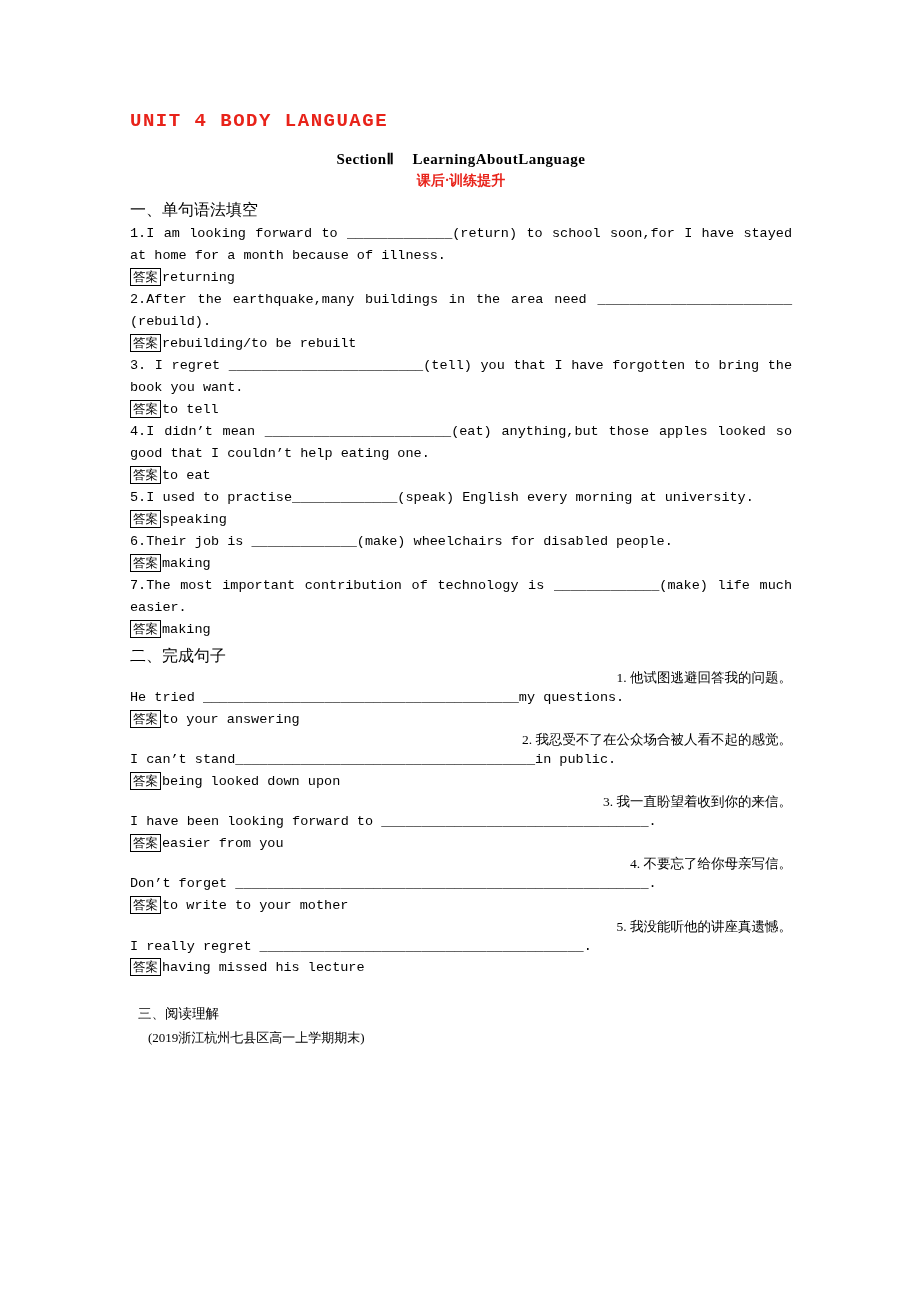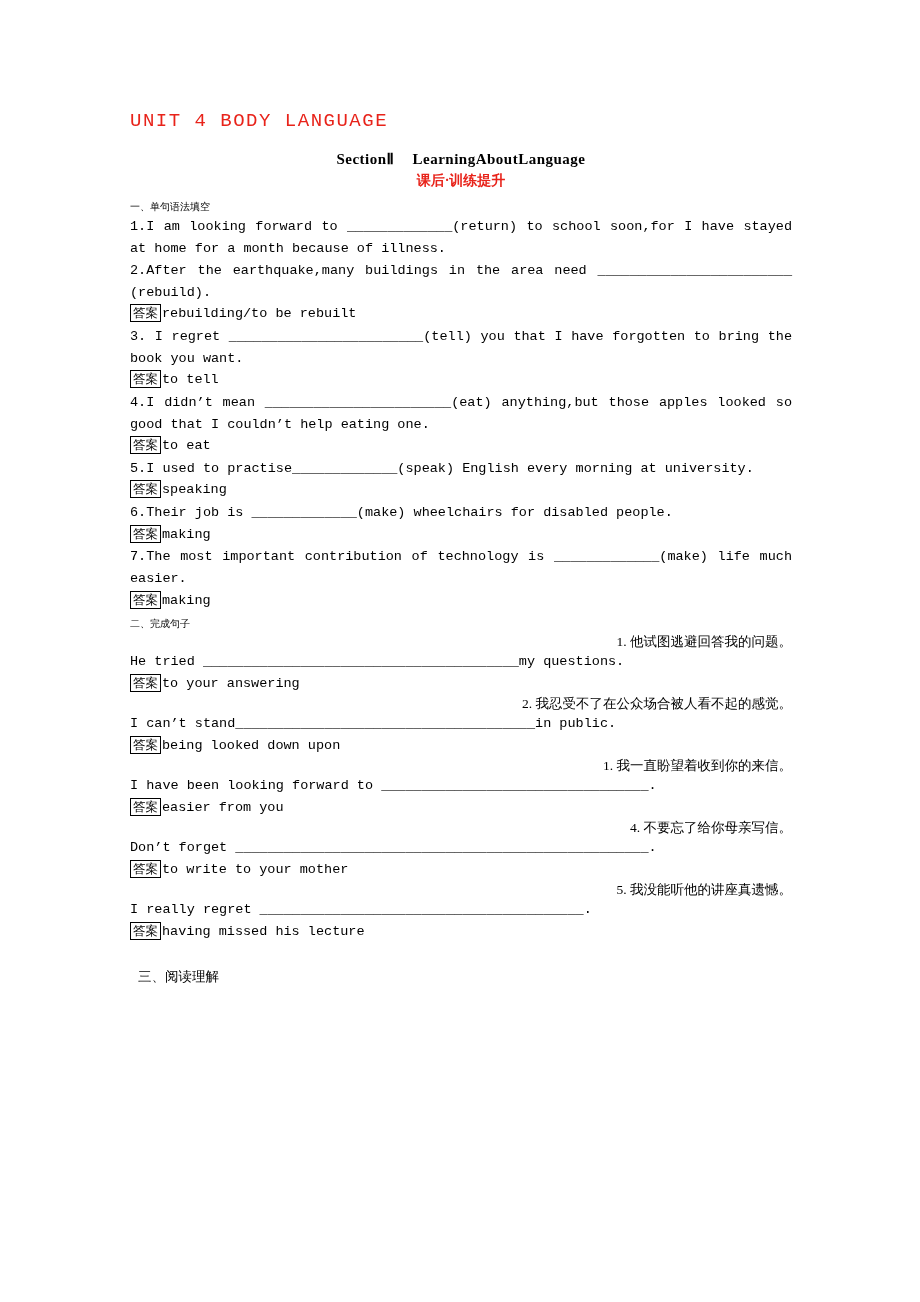--- a/index.html
+++ b/index.html
@@ -24,21 +24,21 @@
   .content {
     position: absolute;
     left: 130px;
     top: 110px;
     width: 662px;
   }
   .doc-title {
     color: #e8231a;
     font-family: "Liberation Mono", monospace;
     font-size: 19px;
-    font-weight: normal;
+    font-weight: bold;
     letter-spacing: 1.5px;
     text-align: left;
     margin: 0 0 18px 0;
   }
   .section-line {
     text-align: center;
     font-family: "Liberation Serif", serif;
     font-size: 15px;
     font-weight: bold;
     margin: 0 0 4px 0;
@@ -49,21 +49,21 @@
   }
   .sub-title {
     text-align: center;
     color: #e8231a;
     font-family: "Liberation Serif", serif;
     font-size: 14px;
     font-weight: bold;
     margin: 0 0 10px 0;
   }
   .part-head {
-    font-size: 10px;
+    font-size: 16px;
     margin: 6px 0 2px 0;
     font-family: "Liberation Mono", monospace;
   }
   .q {
     font-size: 13.5px;
     line-height: 1.62;
     margin: 0;
     text-align: justify;
     font-family: "Liberation Mono", monospace;
   }
@@ -117,20 +117,23 @@
 
     <div class="section-line">
       <span class="sec-label">SectionⅡ</span><span>LearningAboutLanguage</span>
     </div>
 
     <div class="sub-title">课后·训练提升</div>
 
     <div class="part-head">一、单句语法填空</div>
 
     <div class="q">1.I am looking forward to _____________(return) to school soon,for I have stayed at home for a month because of illness.</div>
+    <div class="ans-row">
+      <span class="ans-box">答案</span><span class="ans-text">returning</span>
+    </div>
 
     <div class="q">2.After the earthquake,many buildings in the area need ________________________ (rebuild).</div>
     <div class="ans-row">
       <span class="ans-box">答案</span><span class="ans-text">rebuilding/to be rebuilt</span>
     </div>
 
     <div class="q">3. I regret ________________________(tell) you that I have forgotten to bring the book you want.</div>
     <div class="ans-row">
       <span class="ans-box">答案</span><span class="ans-text">to tell</span>
     </div>
@@ -162,36 +165,37 @@
     <div class="ans-row">
       <span class="ans-box">答案</span><span class="ans-text">to your answering</span>
     </div>
 
     <div class="cn blk">2. 我忍受不了在公众场合被人看不起的感觉。</div>
     <div class="q">I can’t stand_____________________________________in public.</div>
     <div class="ans-row">
       <span class="ans-box">答案</span><span class="ans-text">being looked down upon</span>
     </div>
 
-    <div class="cn blk">1. 我一直盼望着收到你的来信。</div>
+    <div class="cn blk">3. 我一直盼望着收到你的来信。</div>
     <div class="q">I have been looking forward to _________________________________.</div>
     <div class="ans-row">
       <span class="ans-box">答案</span><span class="ans-text">easier from you</span>
     </div>
 
     <div class="cn blk">4. 不要忘了给你母亲写信。</div>
     <div class="q">Don’t forget ___________________________________________________.</div>
     <div class="ans-row">
       <span class="ans-box">答案</span><span class="ans-text">to write to your mother</span>
     </div>
 
     <div class="cn blk">5. 我没能听他的讲座真遗憾。</div>
     <div class="q">I really regret ________________________________________.</div>
     <div class="ans-row">
       <span class="ans-box">答案</span><span class="ans-text">having missed his lecture</span>
     </div>
 
     <div class="tail-section">
       <div class="part-head">三、阅读理解</div>
+      <div class="src-line">(2019浙江杭州七县区高一上学期期末)</div>
     </div>
 
   </div>
 </div>
 
 </body></html>

